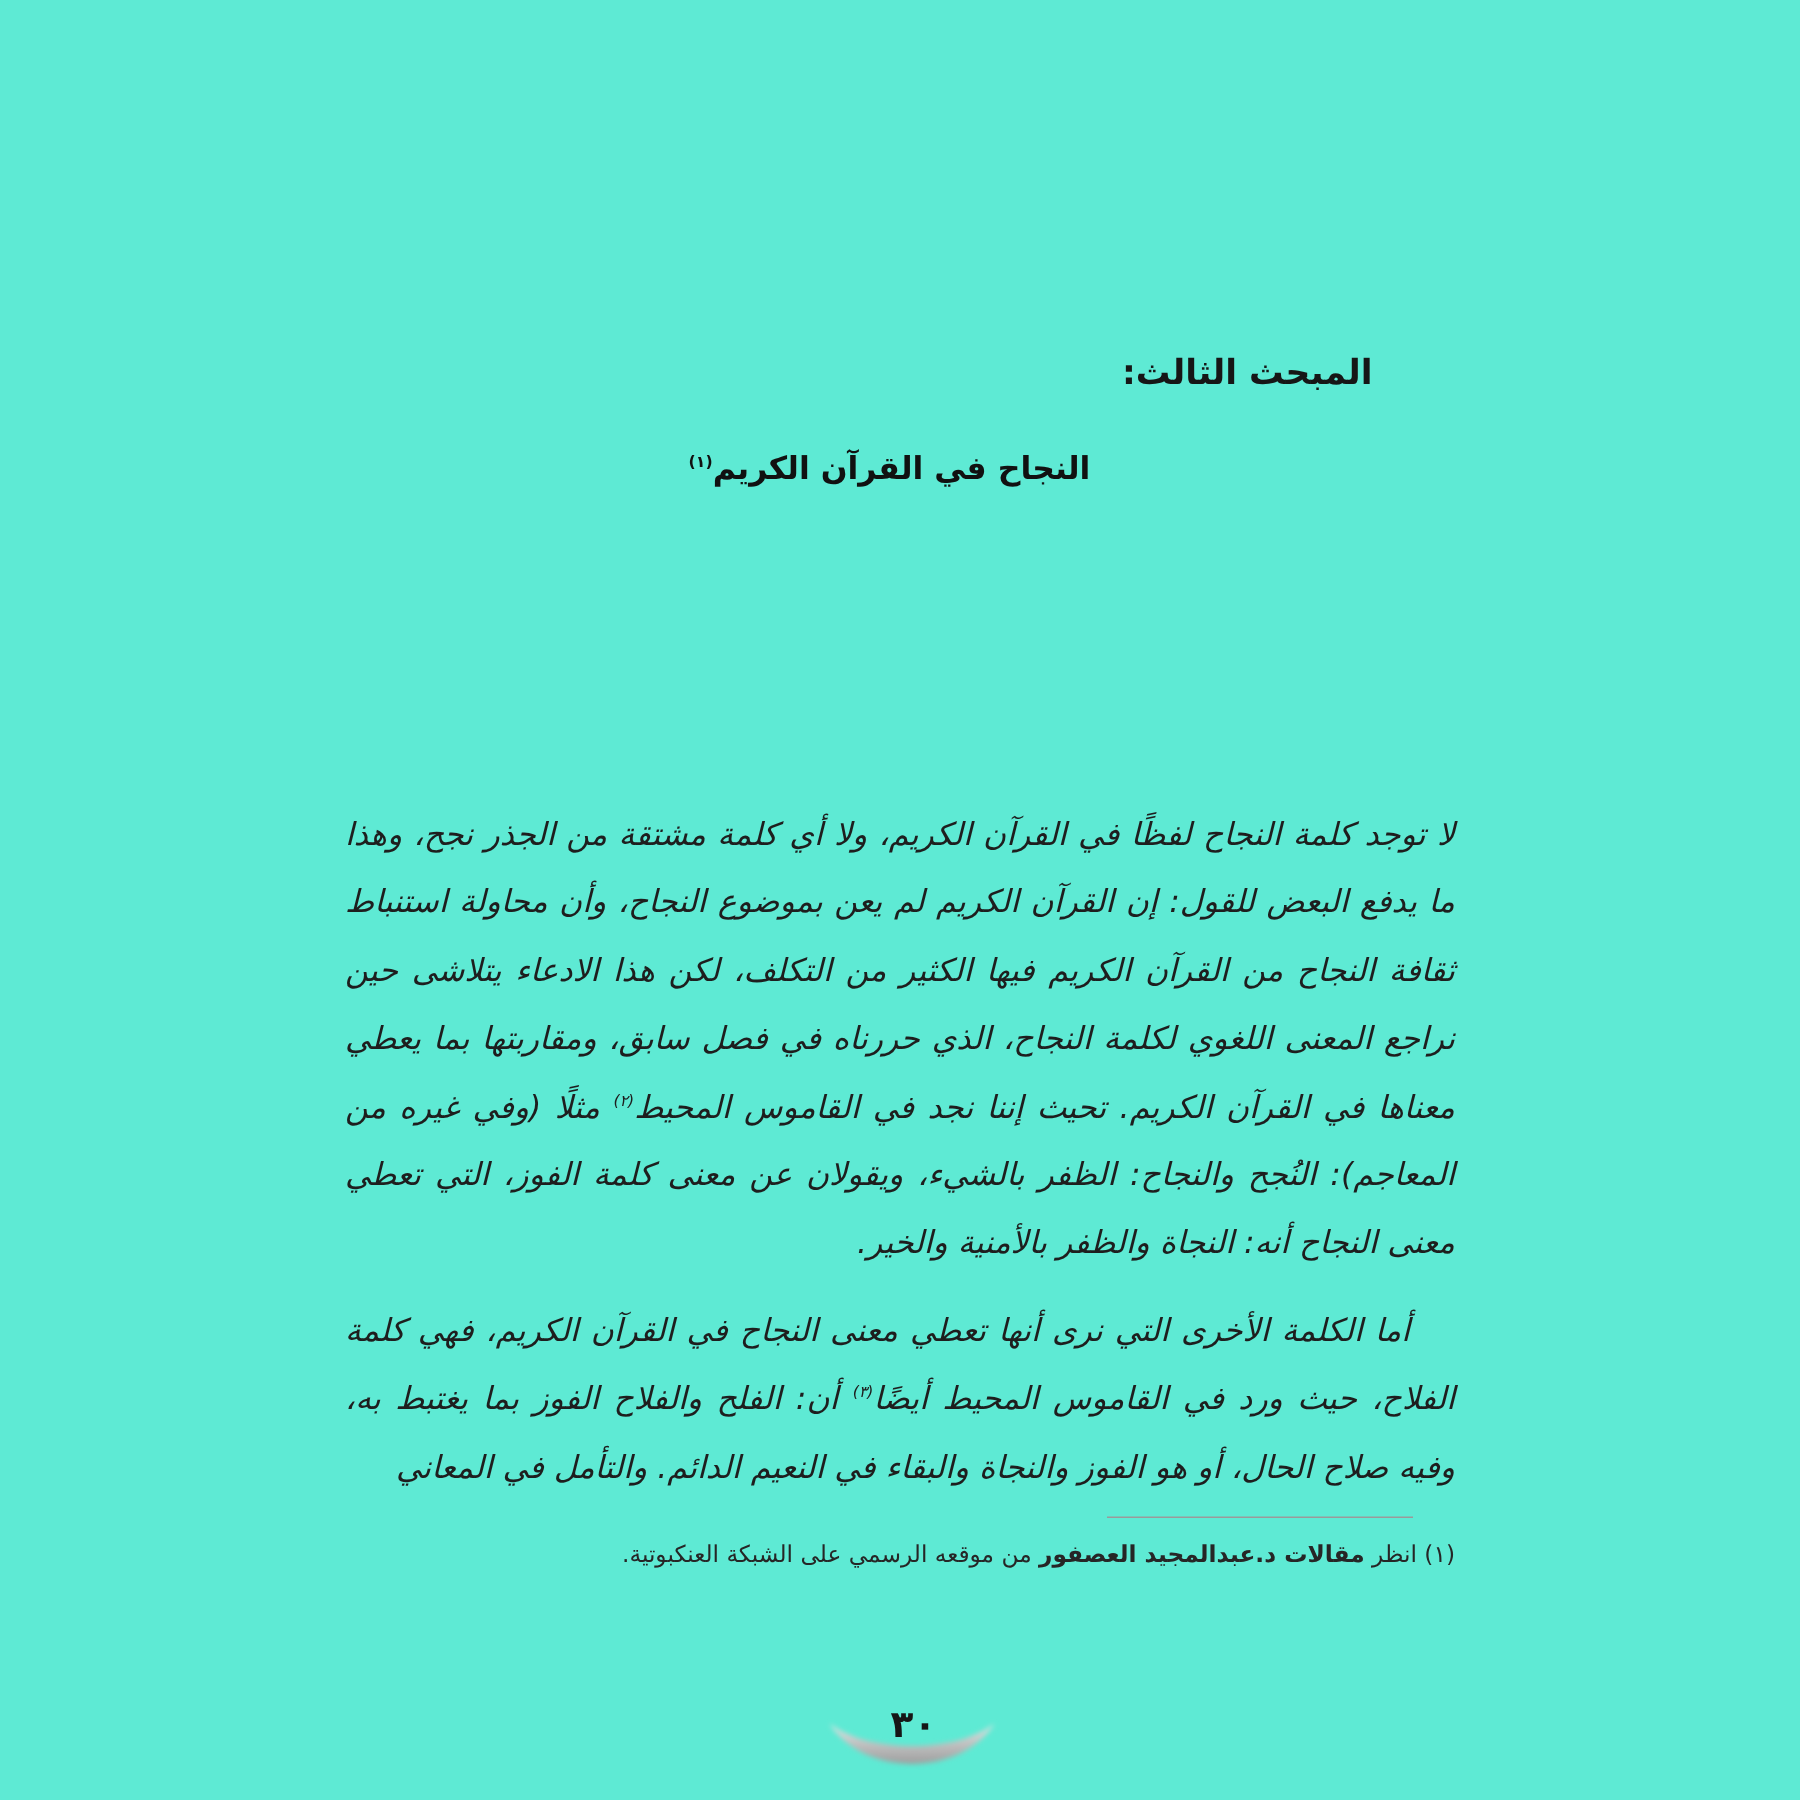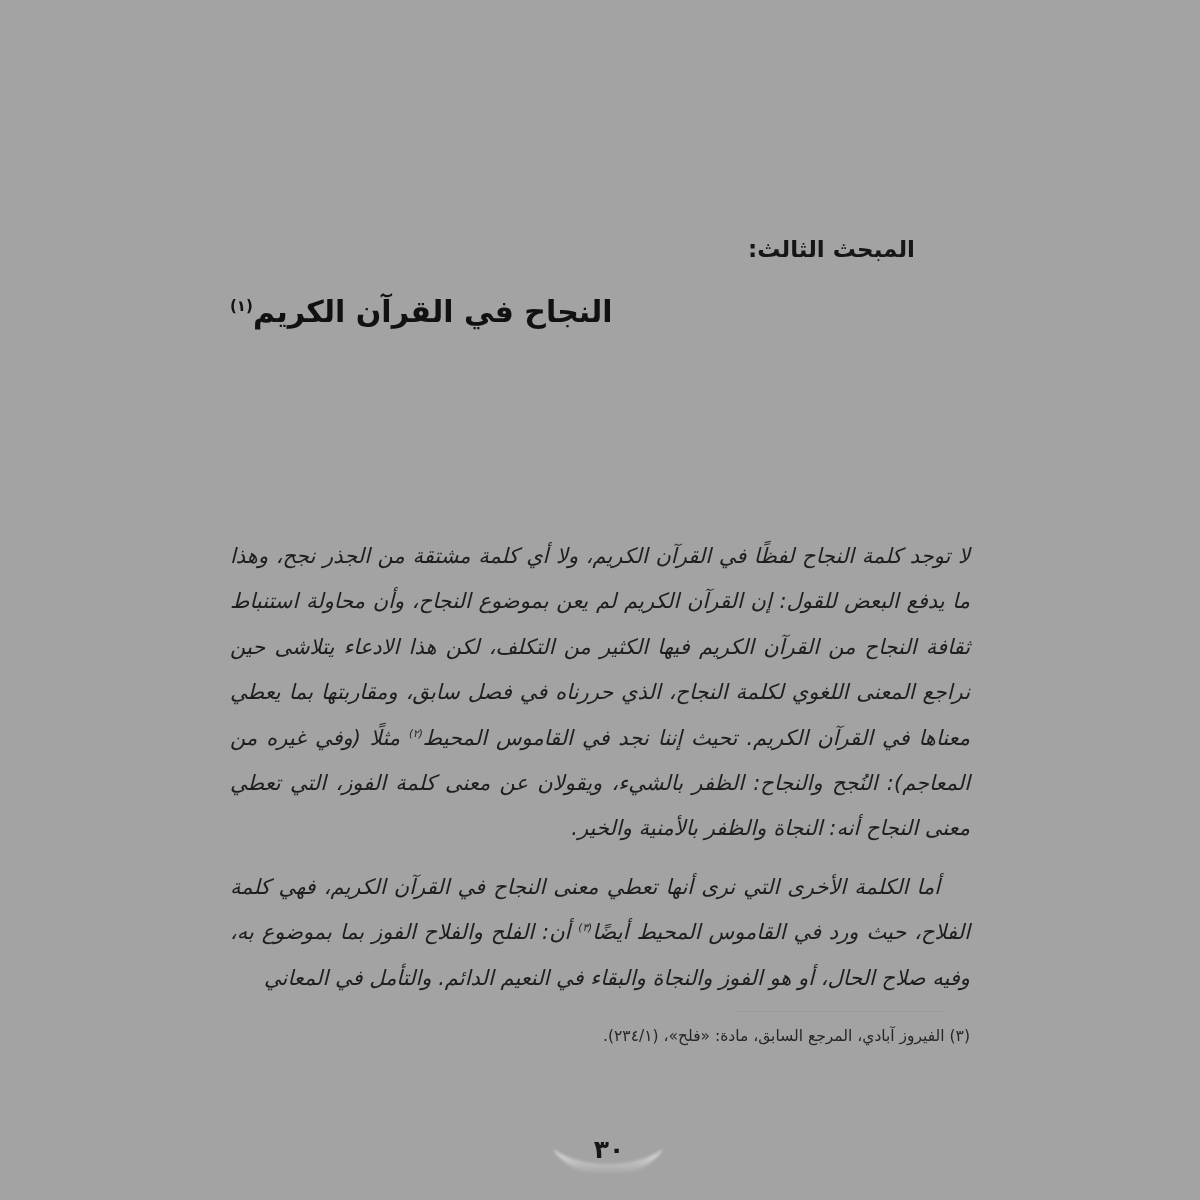--- a/index.html
+++ b/index.html
@@ -1,41 +1,41 @@
 <!DOCTYPE html>
 <html lang="ar" dir="rtl"><head>
 <meta charset="utf-8">
 <style>
   html,body{margin:0;padding:0;background:#ffffff;}
   .page{
     position:relative;
     width:1200px;height:1200px;
-    background:#a3a3a3;
+    background:#5eead4;
     font-family:"DejaVu Sans",sans-serif;
     color:#1b1b1b;
     overflow:hidden;
     direction:rtl;
   }
   .content{
     width:740px;
     margin:0 230px;
   }
   .section-heading{
     margin-top:230px;
     margin-right:55px;
     text-align:right;
     font-size:23px;
     font-weight:bold;
     line-height:38px;
     color:#161616;
   }
   .doc-title{
     margin:20px 14px 0 0;
-    text-align:left;
-    font-size:30px;
+    text-align:center;
+    font-size:21px;
     font-weight:bold;
     line-height:48px;
     color:#111111;
   }
   .doc-title sup, .body-text sup{
     font-size:0.5em;
     vertical-align:super;
     line-height:0;
     letter-spacing:0;
   }
@@ -97,29 +97,29 @@
 <div class="page">
   <div class="content">
 
     <div class="section-heading">المبحث الثالث:</div>
 
     <h1 class="doc-title"><span>النجاح في القرآن الكريم</span><sup>(١)</sup></h1>
 
     <div class="body-text">
       <p class="p1"><span>لا توجد كلمة النجاح لفظًا في القرآن الكريم، ولا أي كلمة مشتقة من الجذر نجح، وهذا ما يدفع البعض للقول: إن القرآن الكريم لم يعن بموضوع النجاح، وأن محاولة استنباط ثقافة النجاح من القرآن الكريم فيها الكثير من التكلف، لكن هذا الادعاء يتلاشى حين نراجع المعنى اللغوي لكلمة النجاح، الذي حررناه في فصل سابق، ومقاربتها بما يعطي معناها في القرآن الكريم. تحيث إننا نجد في القاموس المحيط</span><sup>(٢)</sup><span> مثلًا (وفي غيره من المعاجم): النُجح والنجاح: الظفر بالشيء، ويقولان عن معنى كلمة الفوز، التي تعطي معنى النجاح أنه: النجاة والظفر بالأمنية والخير.</span></p>
 
-      <p class="p2"><span>أما الكلمة الأخرى التي نرى أنها تعطي معنى النجاح في القرآن الكريم، فهي كلمة الفلاح، حيث ورد في القاموس المحيط أيضًا</span><sup>(٣)</sup><span> أن: الفلح والفلاح الفوز بما بموضوع به، وفيه صلاح الحال، أو هو الفوز والنجاة والبقاء في النعيم الدائم. والتأمل في المعاني</span></p>
+      <p class="p2"><span>أما الكلمة الأخرى التي نرى أنها تعطي معنى النجاح في القرآن الكريم، فهي كلمة الفلاح، حيث ورد في القاموس المحيط أيضًا</span><sup>(٣)</sup><span> أن: الفلح والفلاح الفوز بما يغتبط به، وفيه صلاح الحال، أو هو الفوز والنجاة والبقاء في النعيم الدائم. والتأمل في المعاني</span></p>
     </div>
 
     <div class="footnotes">
       <div class="fn-separator"></div>
 
+      <span class="footnote"><span>(١) </span><span>انظر </span><span class="fn-bold">مقالات د.عبدالمجيد العصفور</span><span> من موقعه الرسمي على الشبكة العنكبوتية.</span></span>
 
 
-      <span class="footnote"><span>(٣) </span><span>الفيروز آبادي، المرجع السابق، مادة: «فلح»، (٢٣٤/١).</span><span class="fn-bold"></span><span></span></span>
     </div>
   </div>
 
   <div class="page-number-wrap">
     <svg class="ornament" viewBox="0 0 116 44" xmlns="http://www.w3.org/2000/svg">
       <defs>
         <linearGradient id="cg" x1="0" y1="0" x2="0" y2="1">
           <stop offset="0" stop-color="#e8e8e8"></stop>
           <stop offset="0.55" stop-color="#bdbdbd"></stop>
           <stop offset="1" stop-color="#9e9e9e"></stop>

